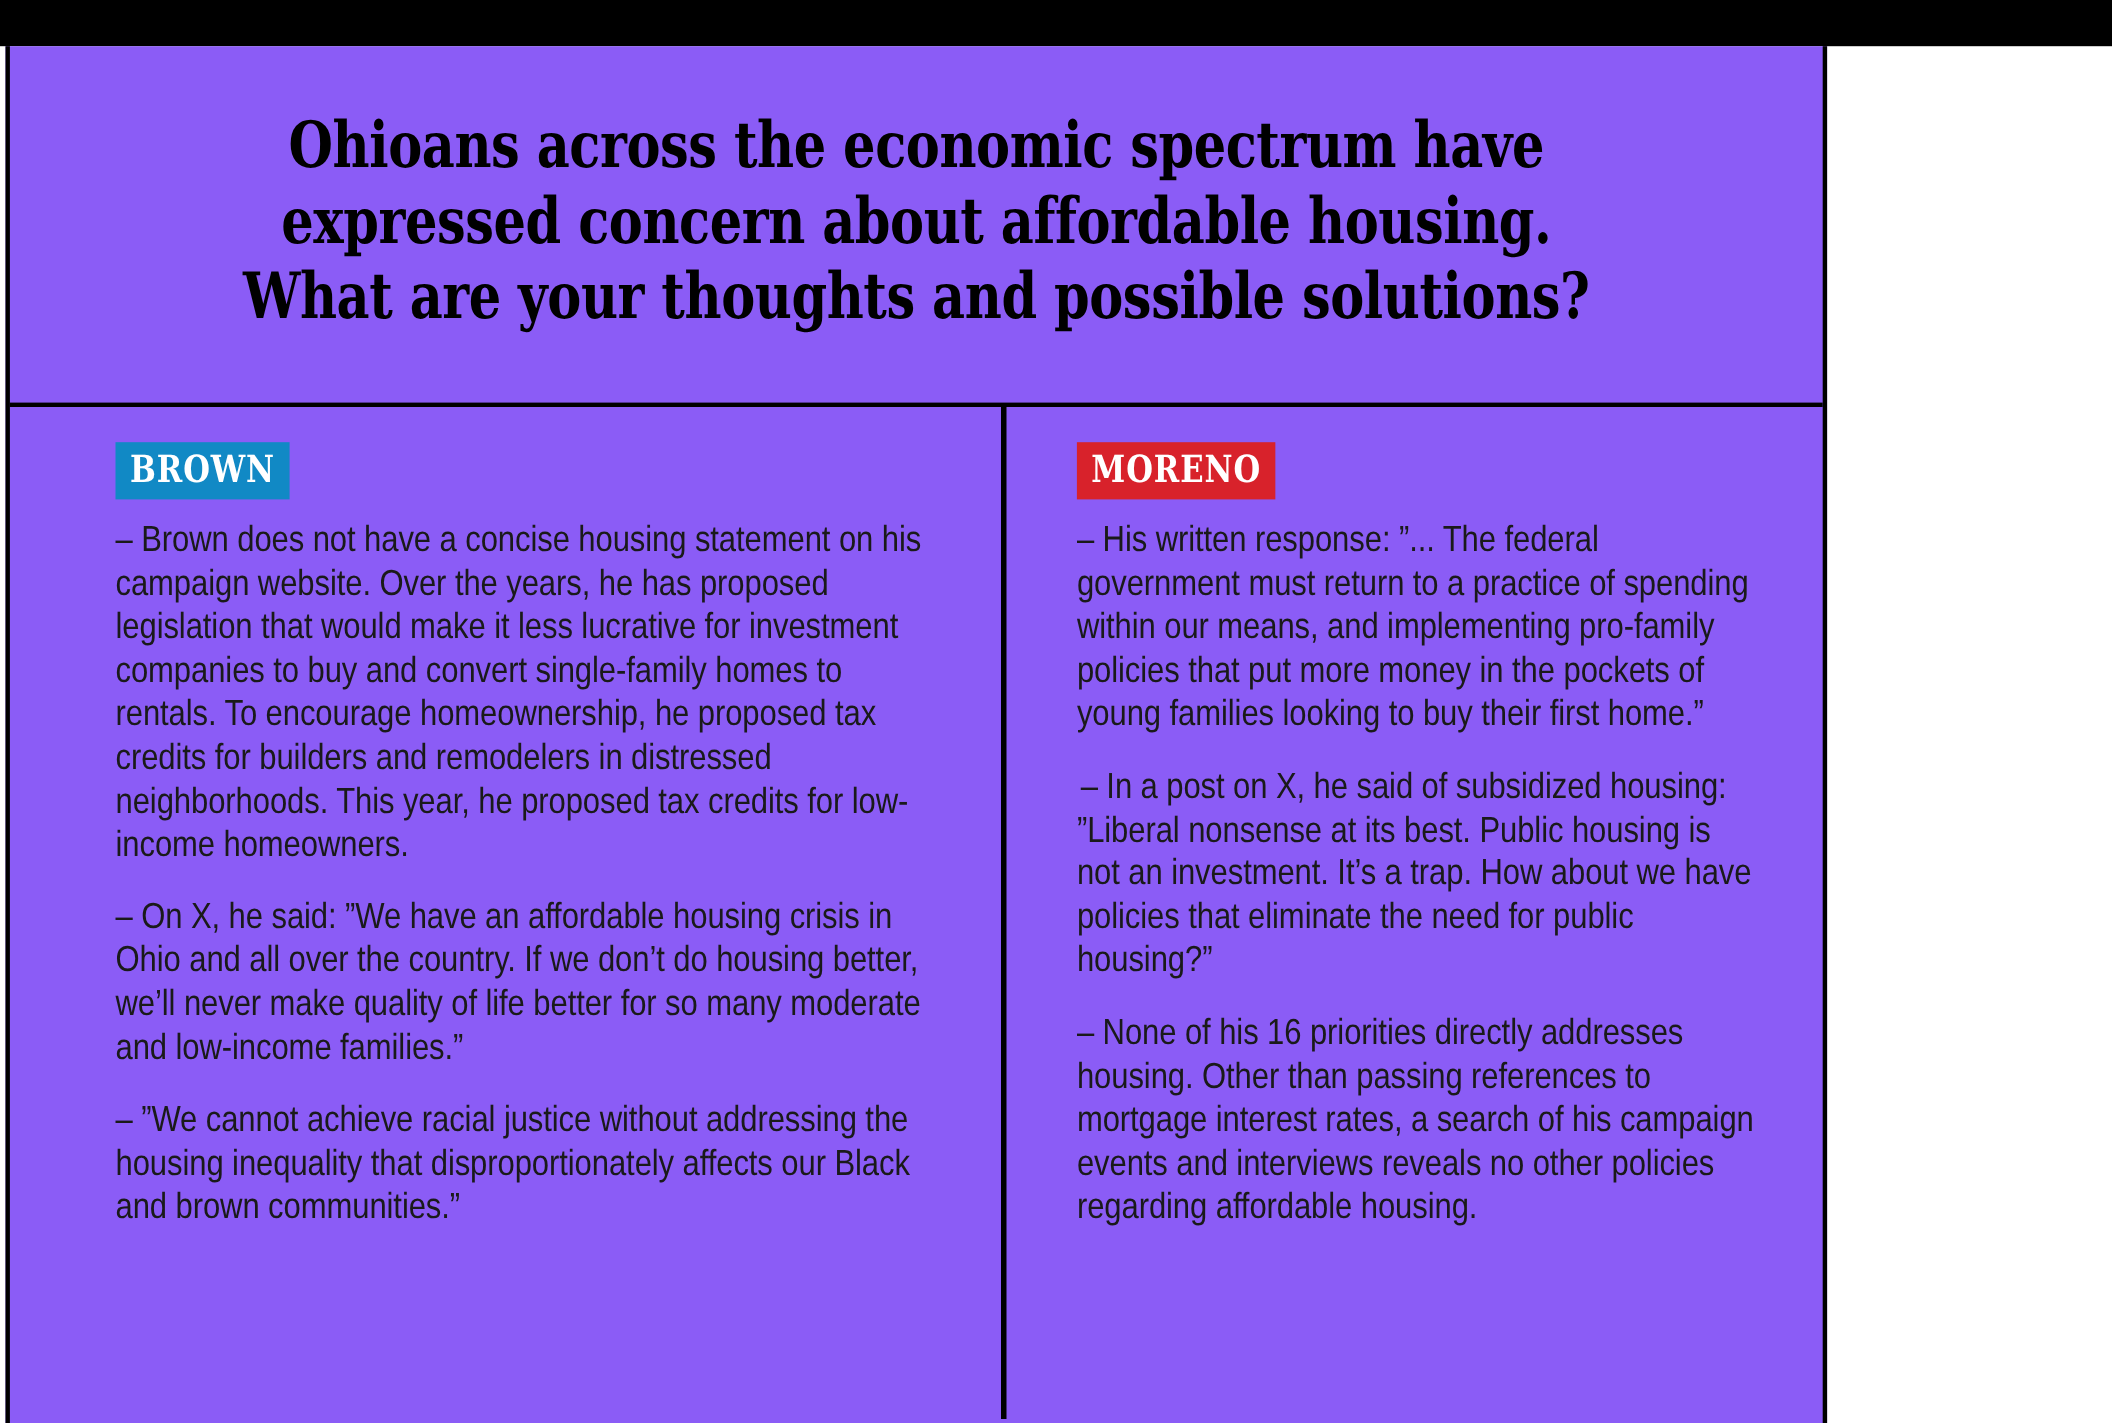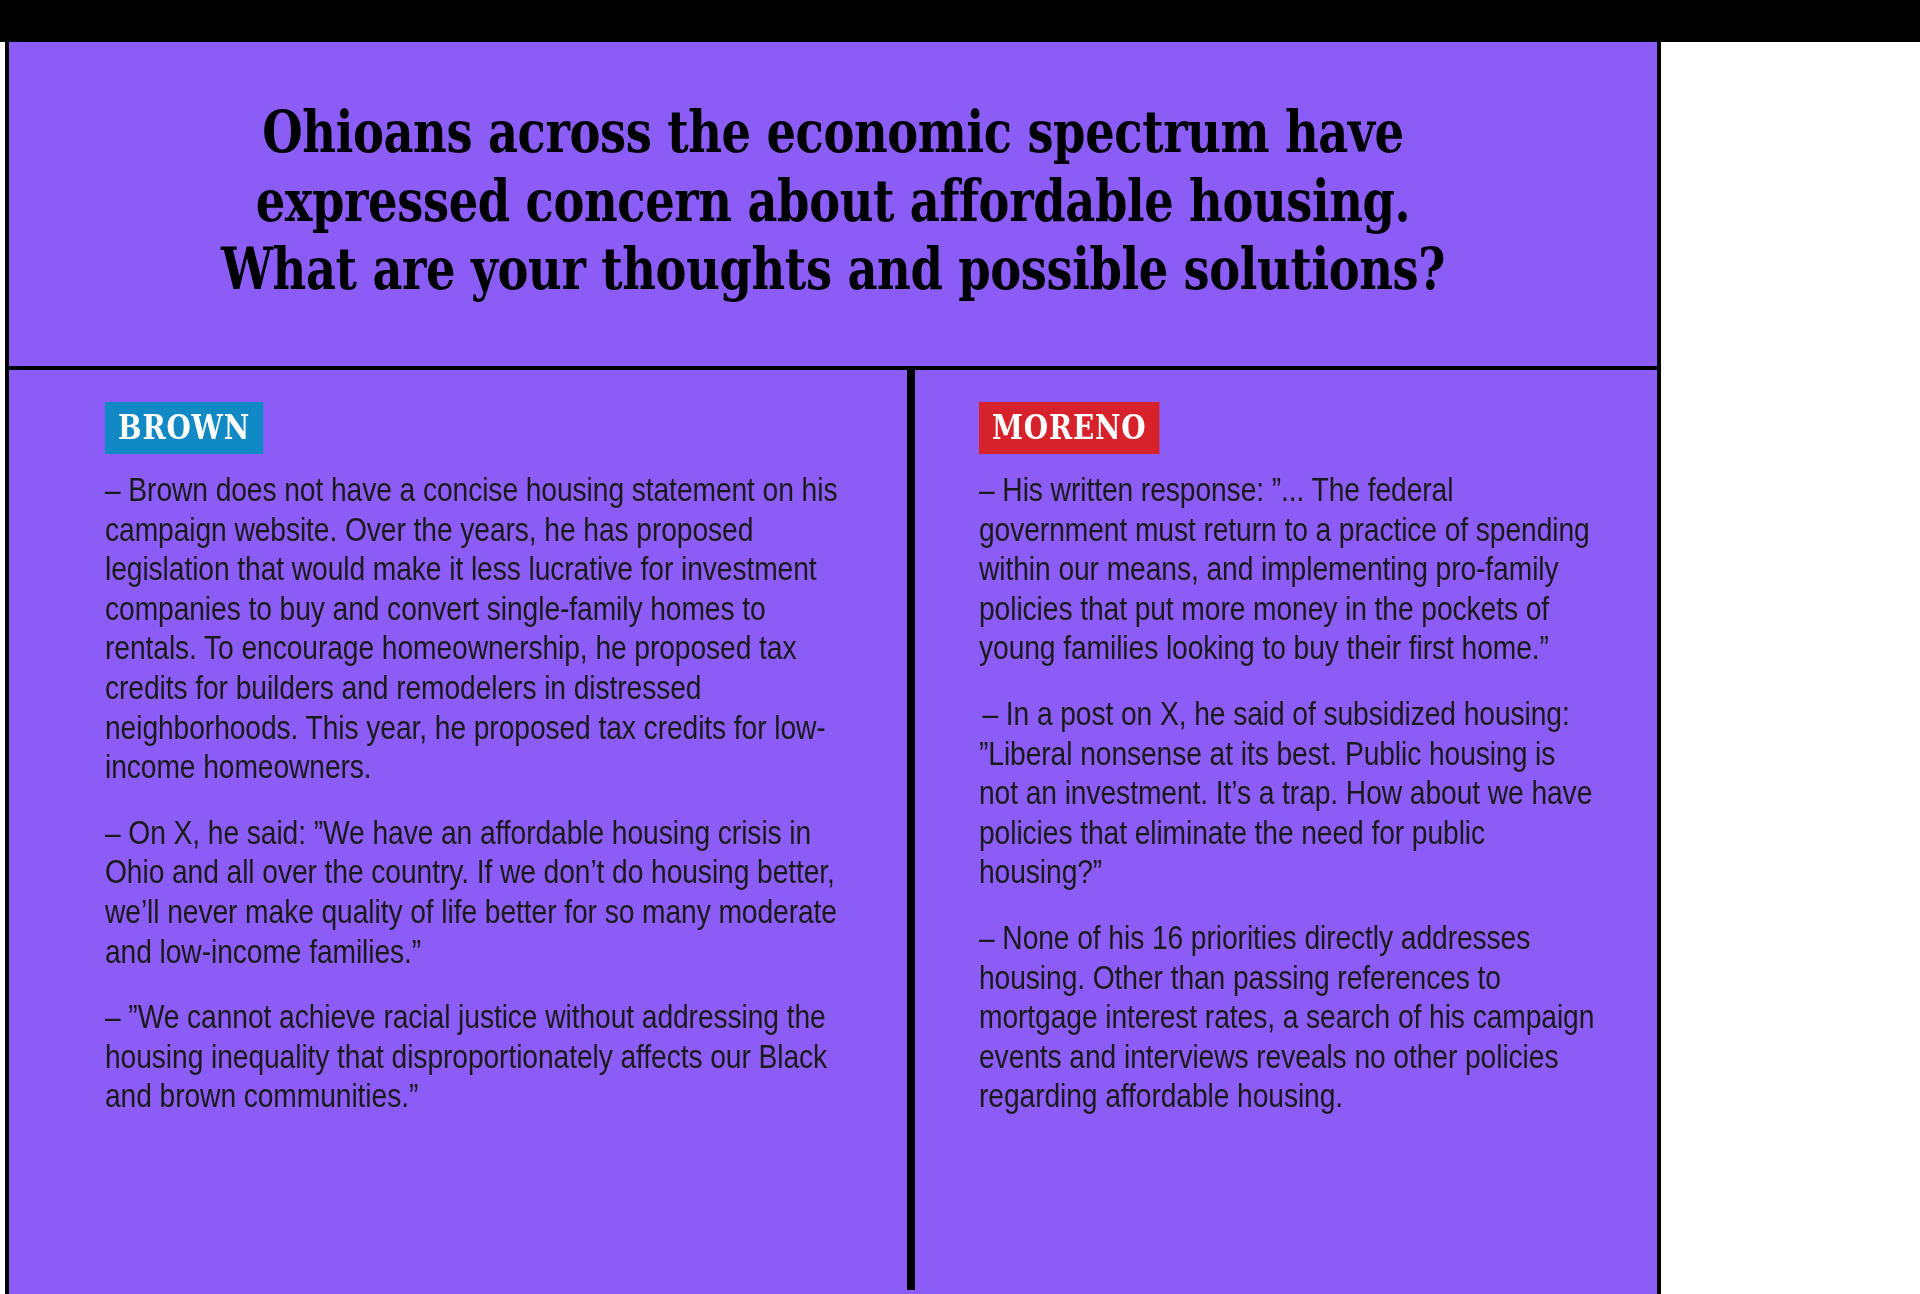--- a/index.html
+++ b/index.html
@@ -71,21 +71,21 @@
     display: flex;
     height: 920px;
   }
   .col {
     position: relative;
     box-sizing: border-box;
   }
   .col-left {
     width: 1045px;
     padding: 32px 56px 0 96px;
-    border-right: 8px solid #000000;
+    border-right: 5px solid #000000;
   }
   .col-right {
     width: 857px;
     padding: 32px 58px 0 64px;
   }
 
   
   .badge {
     display: inline-block;
     padding: 8px 16px 10px 16px;

